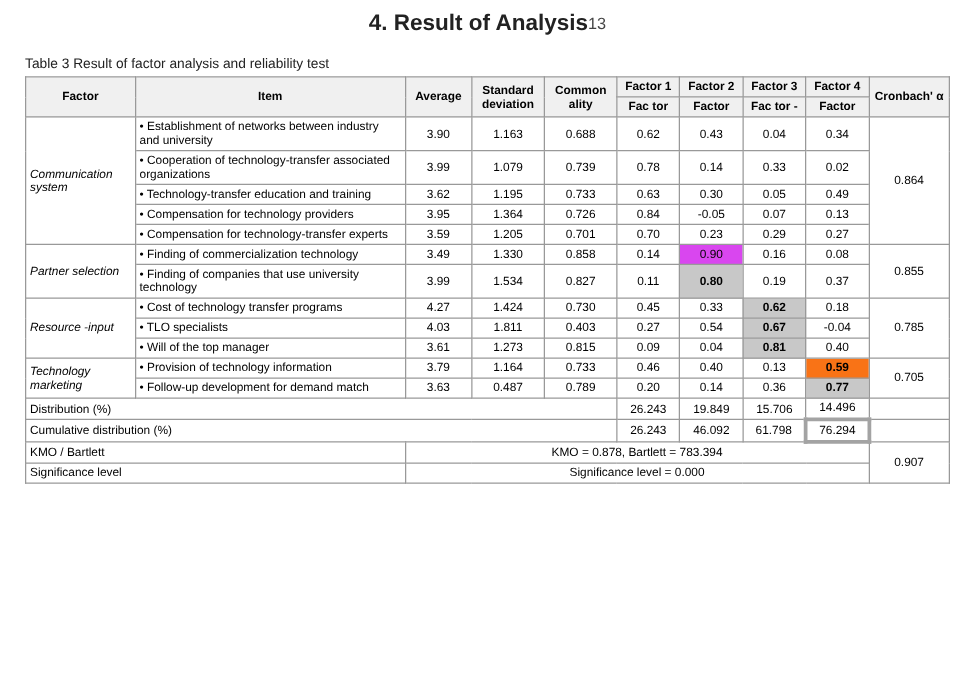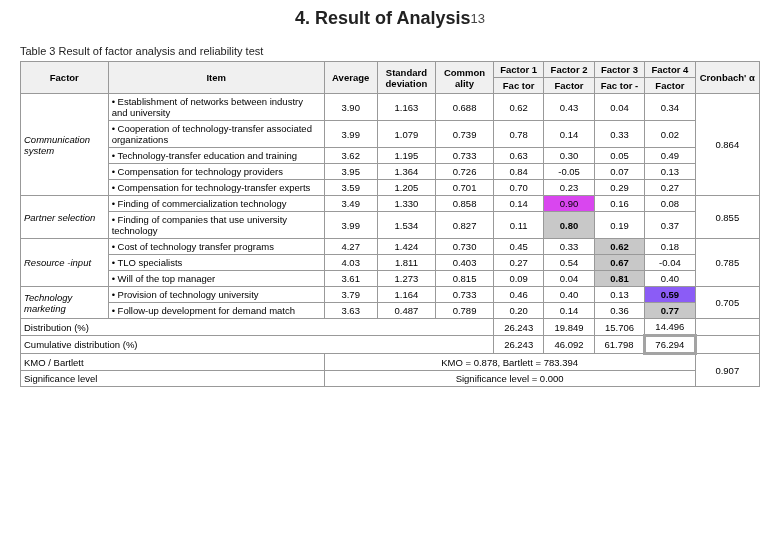--- a/index.html
+++ b/index.html
@@ -192,28 +192,28 @@
           <td>3.61</td>
           <td>1.273</td>
           <td>0.815</td>
           <td>0.09</td>
           <td>0.04</td>
           <td style="background-color: rgb(200, 200, 200); font-weight: bold;">0.81</td>
           <td>0.40</td>
         </tr>
         <tr>
           <td rowspan="2" style="font-style: italic; text-align: left; vertical-align: middle;">Technology marketing</td>
-          <td style="text-align: left;">• Provision of technology university</td>
+          <td style="text-align: left;">• Provision of technology information</td>
           <td>3.79</td>
           <td>1.164</td>
           <td>0.733</td>
           <td>0.46</td>
           <td>0.40</td>
           <td>0.13</td>
-          <td style="background-color: #8b5cf6; font-weight: bold;">0.59</td>
+          <td style="background-color: #f97316; font-weight: bold;">0.59</td>
           <td rowspan="2">0.705</td>
         </tr>
         <tr>
           <td style="text-align: left;">• Follow-up development for demand match</td>
           <td>3.63</td>
           <td>0.487</td>
           <td>0.789</td>
           <td>0.20</td>
           <td>0.14</td>
           <td>0.36</td>

